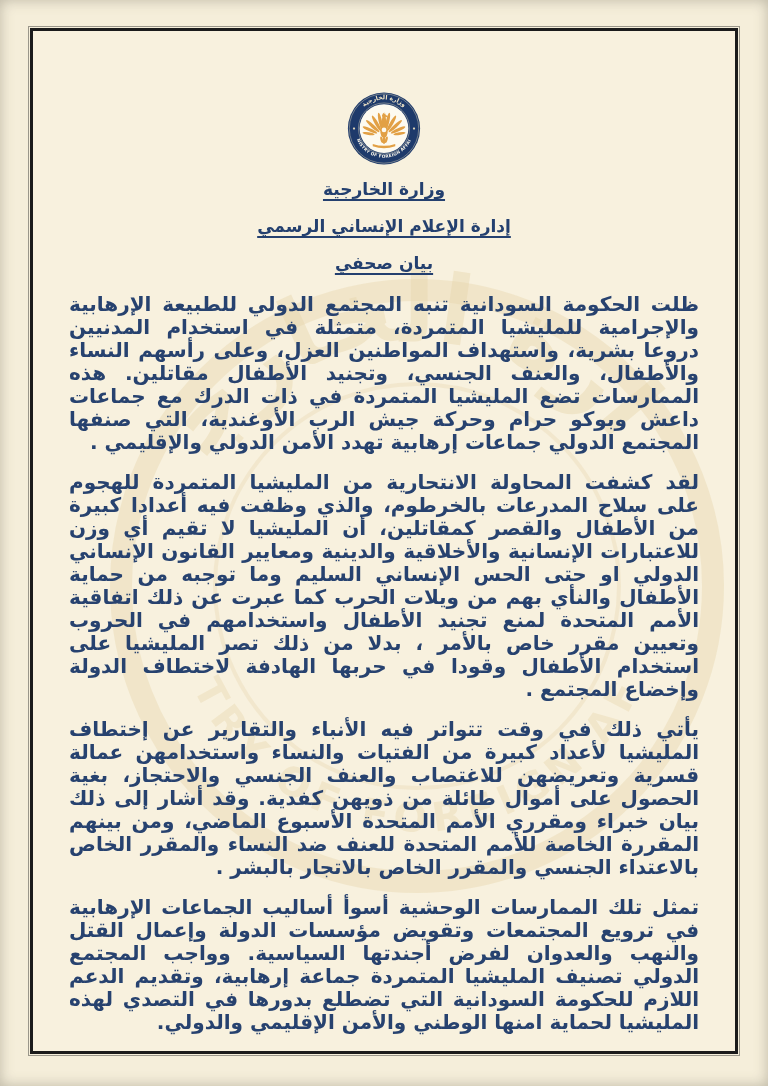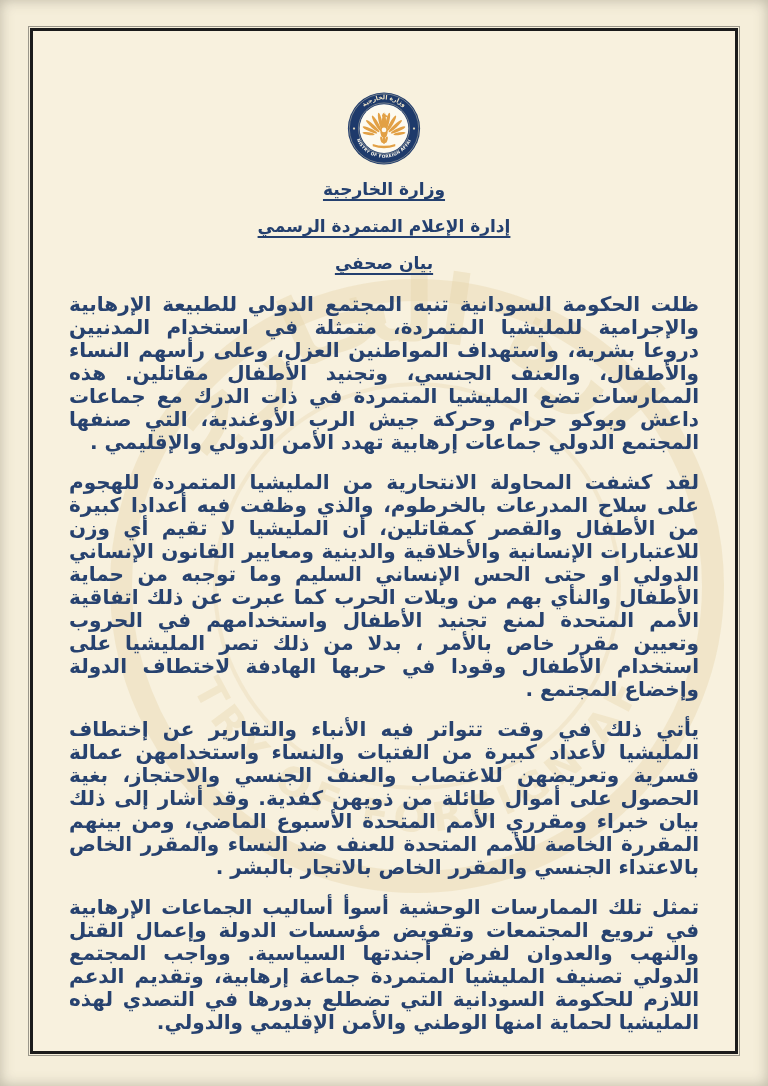--- a/index.html
+++ b/index.html
@@ -155,21 +155,21 @@
         <ellipse cx="-5" cy="24" rx="2.6" ry="7" transform="rotate(-14 -5 24)"></ellipse>
         <ellipse cx="0" cy="25" rx="2.8" ry="8"></ellipse>
         <ellipse cx="5" cy="24" rx="2.6" ry="7" transform="rotate(14 5 24)"></ellipse>
 
         <path d="M -24 33 Q 0 41 24 33 L 24 38 Q 0 46 -24 38 Z"></path>
       </g>
     </svg>
 
     <div class="titles">
       <div class="line">وزارة الخارجية</div>
-      <div class="line">إدارة الإعلام المتمردة الرسمي</div>
+      <div class="line">إدارة الإعلام الإنساني الرسمي</div>
       <div class="line">بيان صحفي</div>
     </div>
 
     <div class="bodytext">
       <p>ظلت الحكومة السودانية تنبه المجتمع الدولي للطبيعة الإرهابية والإجرامية للمليشيا المتمردة، متمثلة في استخدام المدنيين دروعا بشرية، واستهداف المواطنين العزل، وعلى رأسهم النساء والأطفال، والعنف الجنسي، وتجنيد الأطفال مقاتلين. هذه الممارسات تضع المليشيا المتمردة في ذات الدرك مع جماعات داعش وبوكو حرام وحركة جيش الرب الأوغندية، التي صنفها المجتمع الدولي جماعات إرهابية تهدد الأمن الدولي والإقليمي .</p>
       <p>لقد كشفت المحاولة الانتحارية من المليشيا المتمردة للهجوم على سلاح المدرعات بالخرطوم، والذي وظفت فيه أعدادا كبيرة من الأطفال والقصر كمقاتلين، أن المليشيا لا تقيم أي وزن للاعتبارات الإنسانية والأخلاقية والدينية ومعايير القانون الإنساني الدولي او حتى الحس الإنساني السليم وما توجبه من حماية الأطفال والنأي بهم من ويلات الحرب كما عبرت عن ذلك اتفاقية الأمم المتحدة لمنع تجنيد الأطفال واستخدامهم في الحروب وتعيين مقرر خاص بالأمر ، بدلا من ذلك تصر المليشيا على استخدام الأطفال وقودا في حربها الهادفة لاختطاف الدولة وإخضاع المجتمع .</p>
       <p>يأتي ذلك في وقت تتواتر فيه الأنباء والتقارير عن إختطاف المليشيا لأعداد كبيرة من الفتيات والنساء واستخدامهن عمالة قسرية وتعريضهن للاغتصاب والعنف الجنسي والاحتجاز، بغية الحصول على أموال طائلة من ذويهن كفدية. وقد أشار إلى ذلك بيان خبراء ومقرري الأمم المتحدة الأسبوع الماضي، ومن بينهم المقررة الخاصة للأمم المتحدة للعنف ضد النساء والمقرر الخاص بالاعتداء الجنسي والمقرر الخاص بالاتجار بالبشر .</p>
       <p>تمثل تلك الممارسات الوحشية أسوأ أساليب الجماعات الإرهابية في ترويع المجتمعات وتقويض مؤسسات الدولة وإعمال القتل والنهب والعدوان لفرض أجندتها السياسية. وواجب المجتمع الدولي تصنيف المليشيا المتمردة جماعة إرهابية، وتقديم الدعم اللازم للحكومة السودانية التي تضطلع بدورها في التصدي لهذه المليشيا لحماية امنها الوطني والأمن الإقليمي والدولي.</p>
     </div>
 

